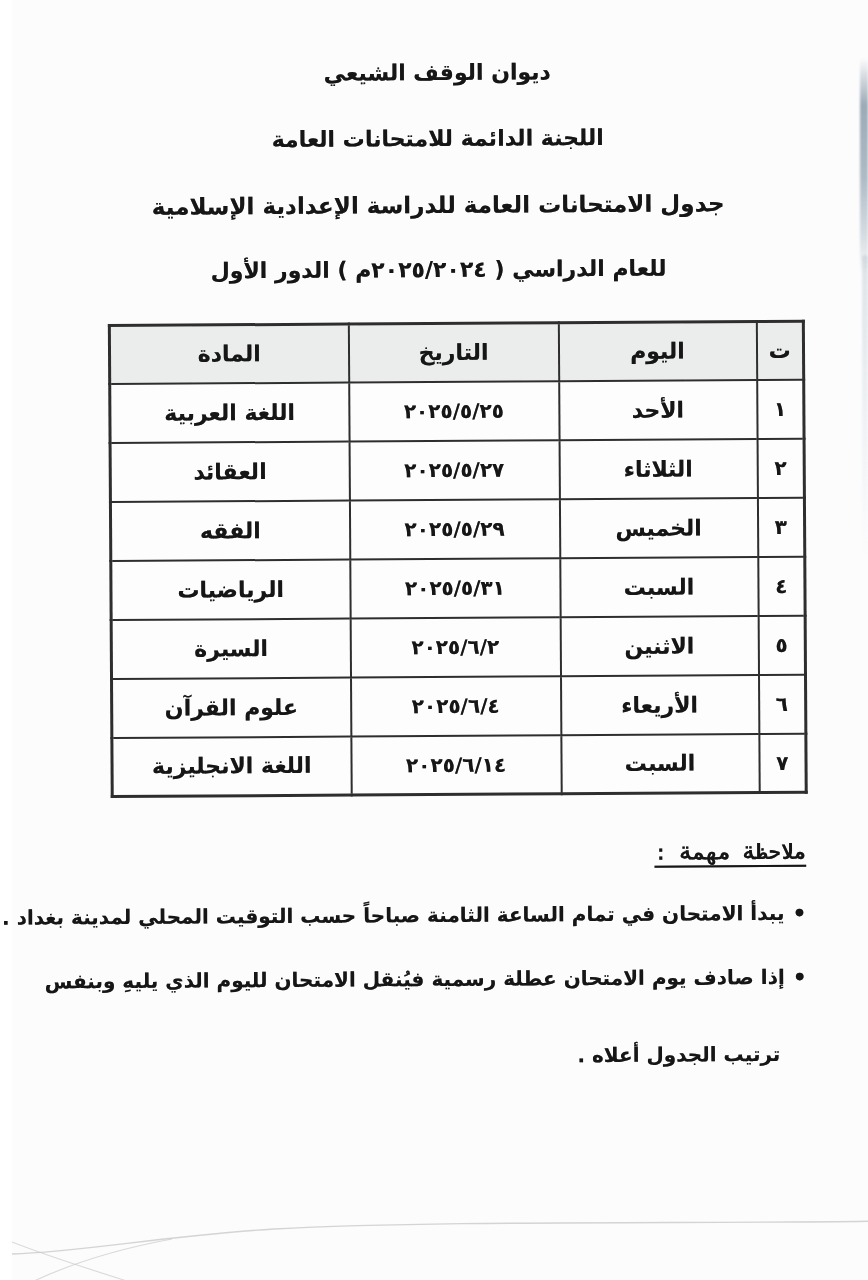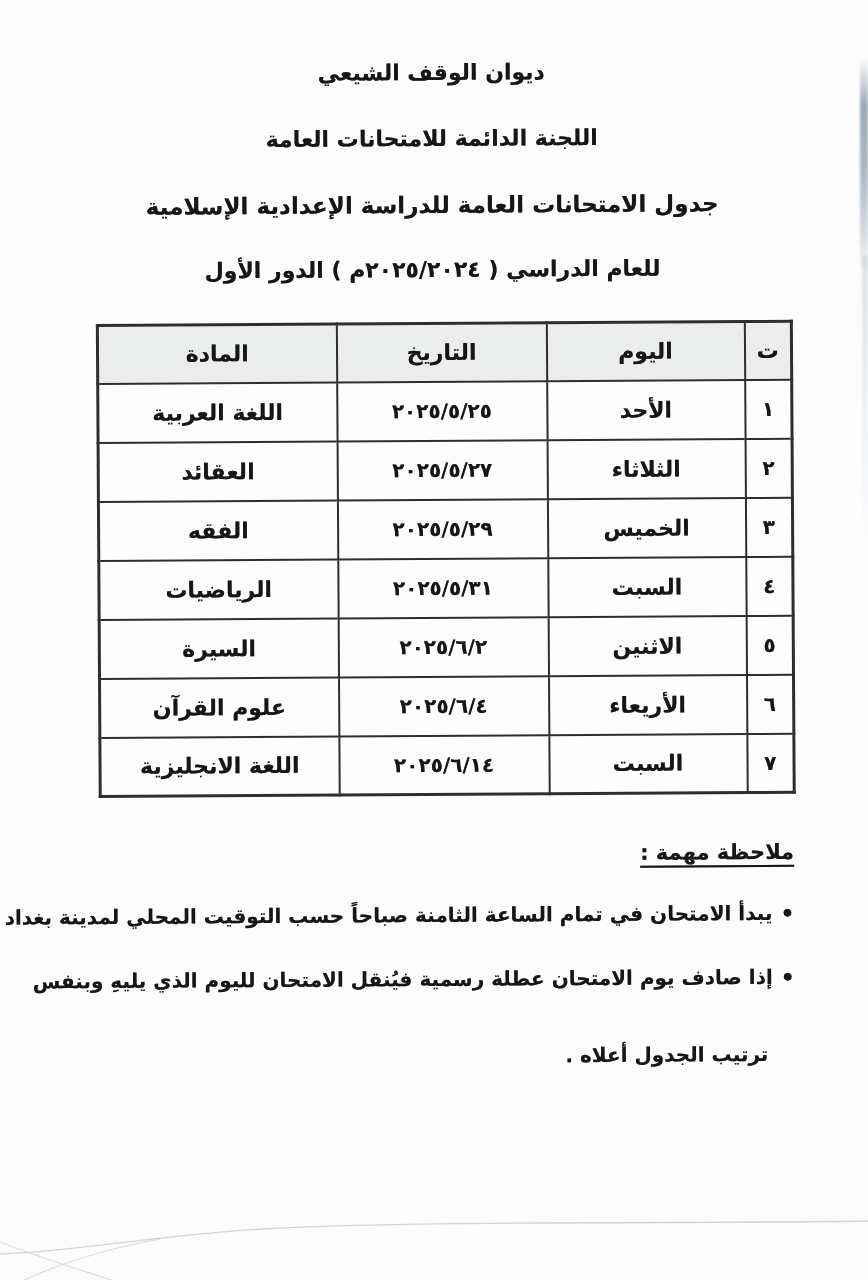--- a/index.html
+++ b/index.html
@@ -10,21 +10,21 @@
     --paper_edge_line:#cccccc;
   }
   *{margin:0;padding:0;box-sizing:border-box;}
   html,body{background:#ffffff;}
   body{
     width:868px;height:1280px;position:relative;overflow:hidden;
     font-family:"DejaVu Sans", sans-serif;
     color:var(--ink);
   }
   .sheet{
-    position:absolute;inset:0;background:var(--paper);
+    position:absolute;inset:0;background:var(--paper);margin-left:12px;
   }
   .content{
     position:absolute;inset:0;
     transform:rotate(-0.35deg);
     transform-origin:50% 40%;
   }
   .heading{
     position:absolute;left:0;width:100%;
     text-align:center;font-weight:bold;
     text-shadow:0 0 .5px rgba(0,0,0,.55);
@@ -59,20 +59,21 @@
   td.cell-subj{font-size:22px;}
 
   .notes{
     position:absolute;top:0;left:60px;width:732px;height:100%;
   }
   .notes-heading{
     position:absolute;top:842px;right:0;
     font-size:21px;font-weight:bold;white-space:nowrap;
     text-decoration:underline;text-underline-offset:6px;text-decoration-thickness:2px;
     text-shadow:0 0 .4px rgba(0,0,0,.5);
+    font-family:Liberation Mono, monospace;
   }
   .note-line{
     position:absolute;right:0;width:100%;
     font-size:20px;font-weight:bold;white-space:nowrap;
     text-align:right;
     text-shadow:0 0 .4px rgba(0,0,0,.5);
   }
   .note-1{top:902px;}
   .note-2a{top:966px;}
   .note-2b{top:1044px;margin-right:27px;width:auto;}

